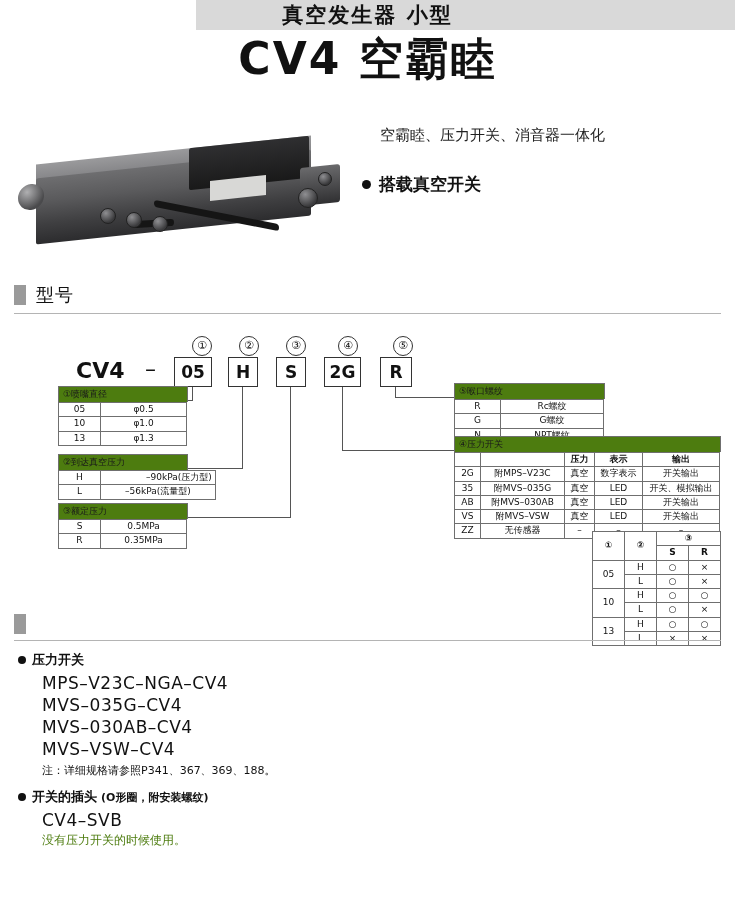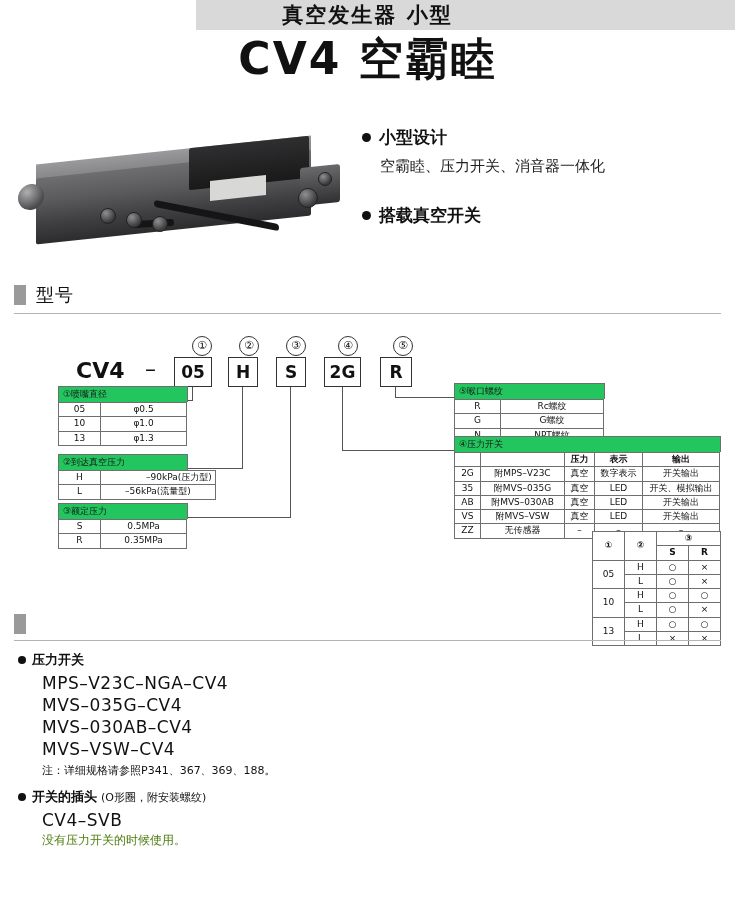--- a/index.html
+++ b/index.html
@@ -173,21 +173,21 @@
     padding: 1px 3px;
     text-align: center;
     line-height: 1.25;
     white-space: nowrap;
   }
   .tbl-cap {
     font-size: 9px;
     border:1px solid #6f6f6f;
     border-bottom:none;
     padding:1px 4px;
-    background:#22c55e;
+    background:#4d7c0f;
     text-align:left;
   }
   .tblwrap { position:absolute; }
 
   .note-small { font-size: 9px; color:#111; margin-top:2px; }
 
   
   .parts { position: relative; }
   .parts-group-head {
     font-size: 13px; font-weight: bold; color:#111;
@@ -195,21 +195,21 @@
   }
   .parts-group-head .bullet { width:8px;height:8px;margin-right:6px;}
   .part-line {
     font-size: 17px; color:#111; margin: 2px 0 2px 28px;
     letter-spacing: 0.5px;
   }
   .part-note {
     font-size: 11px; color:#111; margin: 4px 0 2px 28px;
   }
   .part-sub {
-    font-size: 11px; font-weight: normal; margin-left: 4px;
+    font-size: 11px; font-weight: bold; margin-left: 4px;
   }
   .part-text {
     font-size: 12px; color:#4d7c0f; margin: 2px 0 0 28px;
   }
 </style>
 </head>
 <body>
 
 <div class="header">
   <div class="header-band"></div>
@@ -228,24 +228,20 @@
     <div class="pp-cable"></div>
     <div class="pp-cable2"></div>
     <div class="pp-circ" style="left:86px; top:72px; width:16px;height:16px;"></div>
     <div class="pp-circ" style="left:112px; top:76px; width:16px;height:16px;"></div>
     <div class="pp-circ" style="left:138px; top:80px; width:16px;height:16px;"></div>
     <div class="pp-circ" style="left:284px; top:52px; width:20px;height:20px;"></div>
     <div class="pp-circ" style="left:304px; top:36px; width:14px;height:14px;"></div>
   </div>
 
   <div class="hero-features">
-    <div class="feature-head">
-      <span class="bullet"></span>
-      <span>小型设计</span>
-    </div>
     <div class="feature-sub">空霸睦、压力开关、消音器一体化</div>
     <div class="feature-head">
       <span class="bullet"></span>
       <span>搭载真空开关</span>
     </div>
   </div>
 </div>
 
 <div class="section">
   <div class="sec-head">

